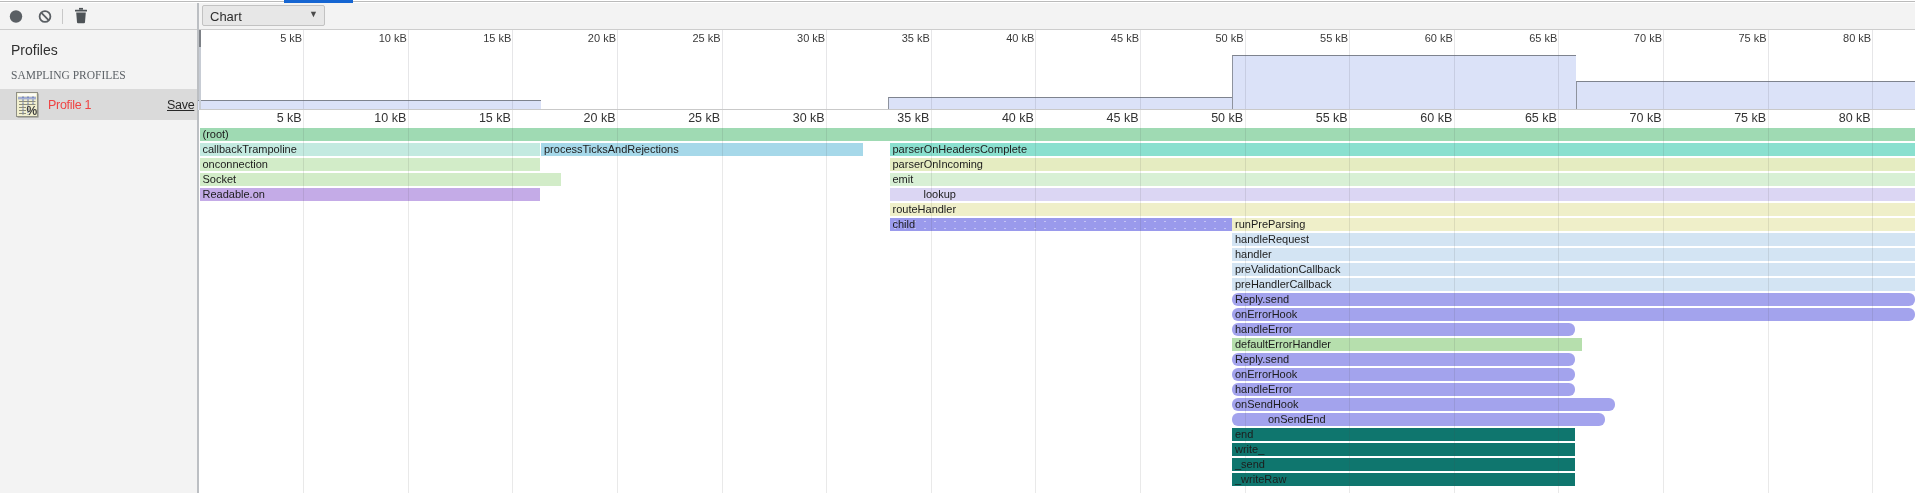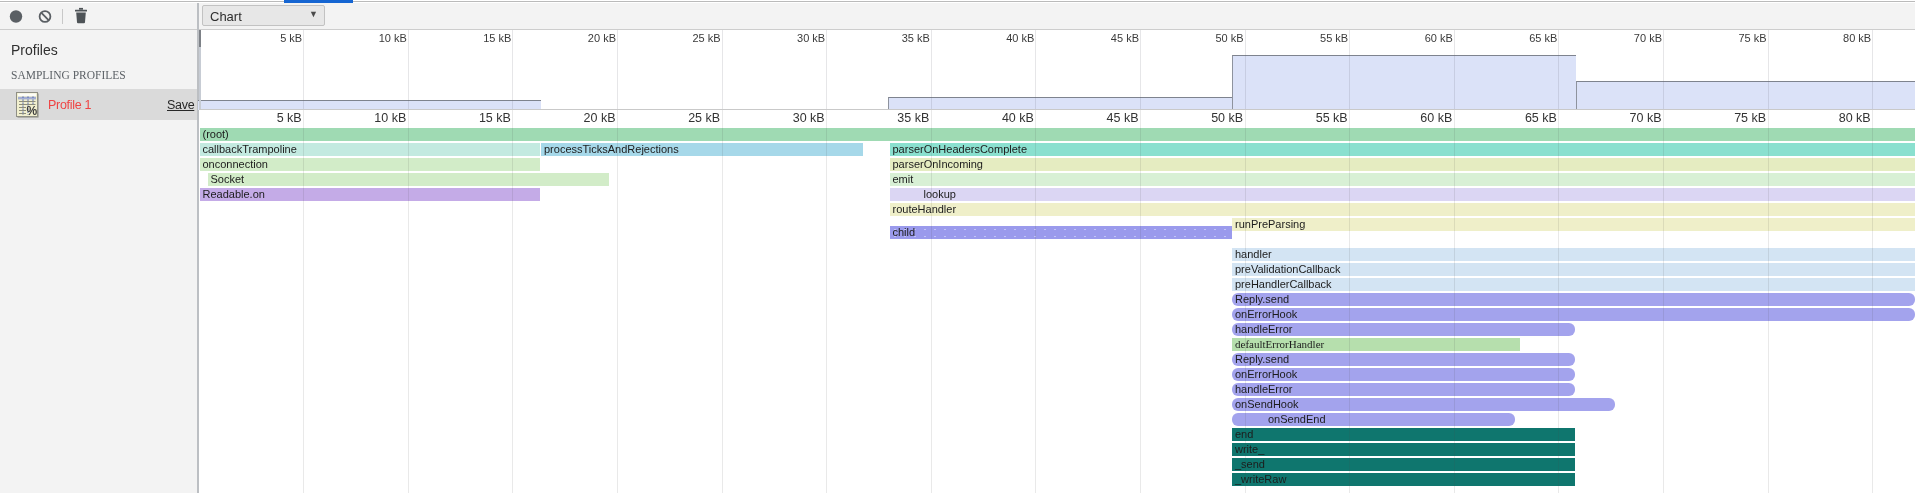--- a/index.html
+++ b/index.html
@@ -44,21 +44,21 @@
   .c-root { background:#9fdab3; }
   .c-cbt  { background:#c3eae0; }
   .c-ptr  { background:#a6d8e9; }
   .c-poh  { background:#8ae0cf; }
   .c-grn  { background:#d2ecc8; }
   .c-pur  { background:#c4abe7; }
   .c-poi  { background:#e5ecc1; }
   .c-emit { background:#d8f0d5; }
   .c-lkp  { background:#dbd6f3;padding-left:34px; }
   .c-yel  { background:#efefc9; }
-  .c-blu  { background:#9a9aec;margin-top:8px; }
+  .c-blu  { background:#9a9aec; }
   .c-blu2 { background:#a3a3ed;border-radius:6px; }
   .c-pblu { background:#d3e4f3; }
   .c-dgrn { background:#b6dfad; }
   .c-lblu { background:#0f766e; }
   .dots { background-image:radial-gradient(rgba(255,255,255,0.42) 0.9px, transparent 1.3px);
      background-size:10px 7px; }
 </style>
 </head>
 <body>
 <div id="stage">
@@ -185,36 +185,37 @@
   <div class="rlabel-bot" style="left:1591.5px">70 kB</div>
   <div class="rlabel-bot" style="left:1696.1px">75 kB</div>
   <div class="rlabel-bot" style="left:1800.7px">80 kB</div>
 
   <div class="bar c-root" style="left:199.5px;top:128px;width:1715.5px;">(root)</div>
   <div class="bar c-cbt" style="left:199.5px;top:143px;width:340.5px;">callbackTrampoline</div>
   <div class="bar c-ptr" style="left:541px;top:143px;width:322px;">processTicksAndRejections</div>
   <div class="bar c-poh" style="left:889.5px;top:143px;width:1025.5px;">parserOnHeadersComplete</div>
   <div class="bar c-grn" style="left:199.5px;top:158px;width:340.5px;">onconnection</div>
   <div class="bar c-poi" style="left:889.5px;top:158px;width:1025.5px;">parserOnIncoming</div>
-  <div class="bar c-grn" style="left:199.5px;top:173px;width:401px;margin-left:8px;">Socket</div>
+  <div class="bar c-grn" style="left:199.5px;top:173px;width:361px;">Socket</div>
   <div class="bar c-emit" style="left:889.5px;top:173px;width:1025.5px;">emit</div>
   <div class="bar c-pur" style="left:199.5px;top:188px;width:340.5px;">Readable.on</div>
   <div class="bar c-lkp" style="left:889.5px;top:188px;width:1025.5px;">lookup</div>
   <div class="bar c-yel" style="left:889.5px;top:203px;width:1025.5px;">routeHandler</div>
   <div class="bar c-blu dots" style="left:889.5px;top:218px;width:342.0px;">child</div>
   <div class="bar c-yel" style="left:1232px;top:218px;width:683px;">runPreParsing</div>
+  <div class="bar c-pblu" style="left:1232px;top:233px;width:683px;">handleRequest</div>
   <div class="bar c-pblu" style="left:1232px;top:248px;width:683px;">handler</div>
   <div class="bar c-pblu" style="left:1232px;top:263px;width:683px;">preValidationCallback</div>
   <div class="bar c-pblu" style="left:1232px;top:278px;width:683px;">preHandlerCallback</div>
   <div class="bar c-blu2" style="left:1232px;top:293px;width:683px;">Reply.send</div>
   <div class="bar c-blu2" style="left:1232px;top:308px;width:683px;">onErrorHook</div>
   <div class="bar c-blu2" style="left:1232px;top:323px;width:342.5px;">handleError</div>
-  <div class="bar c-dgrn" style="left:1232px;top:338px;width:288px;font-family:Liberation Serif, serif;">defaultErrorHandler</div>
+  <div class="bar c-dgrn" style="left:1232px;top:338px;width:350px;">defaultErrorHandler</div>
   <div class="bar c-blu2" style="left:1232px;top:353px;width:342.5px;">Reply.send</div>
   <div class="bar c-blu2" style="left:1232px;top:368px;width:342.5px;">onErrorHook</div>
   <div class="bar c-blu2" style="left:1232px;top:383px;width:342.5px;">handleError</div>
   <div class="bar c-blu2" style="left:1232px;top:398px;width:383px;">onSendHook</div>
-  <div class="bar c-blu2" style="left:1232px;top:413px;width:283px;padding-left:36px;">onSendEnd</div>
+  <div class="bar c-blu2" style="left:1232px;top:413px;width:373px;padding-left:36px;">onSendEnd</div>
   <div class="bar c-lblu" style="left:1232px;top:428px;width:342.5px;">end</div>
   <div class="bar c-lblu" style="left:1232px;top:443px;width:342.5px;">write_</div>
   <div class="bar c-lblu" style="left:1232px;top:458px;width:342.5px;">_send</div>
   <div class="bar c-lblu" style="left:1232px;top:473px;width:342.5px;">_writeRaw</div>
 </div>
 
 </body></html>

